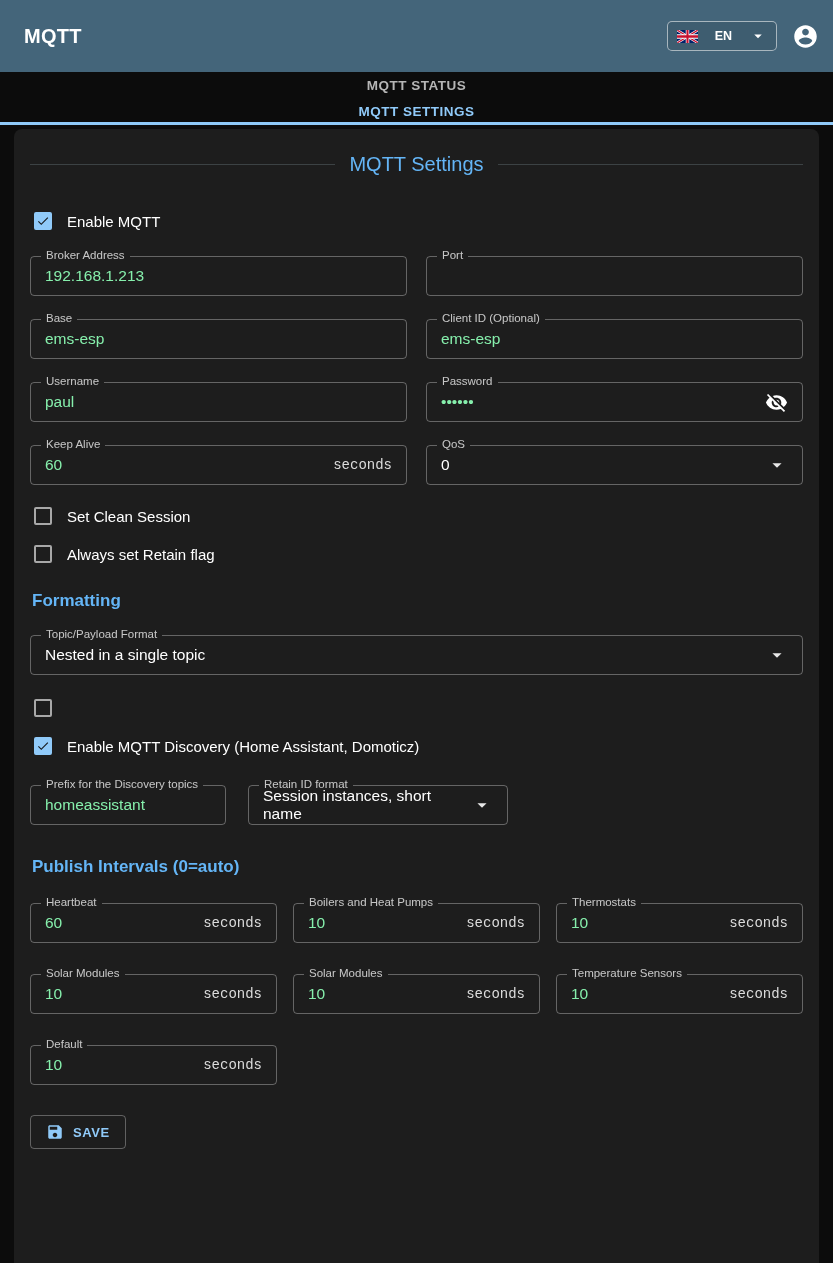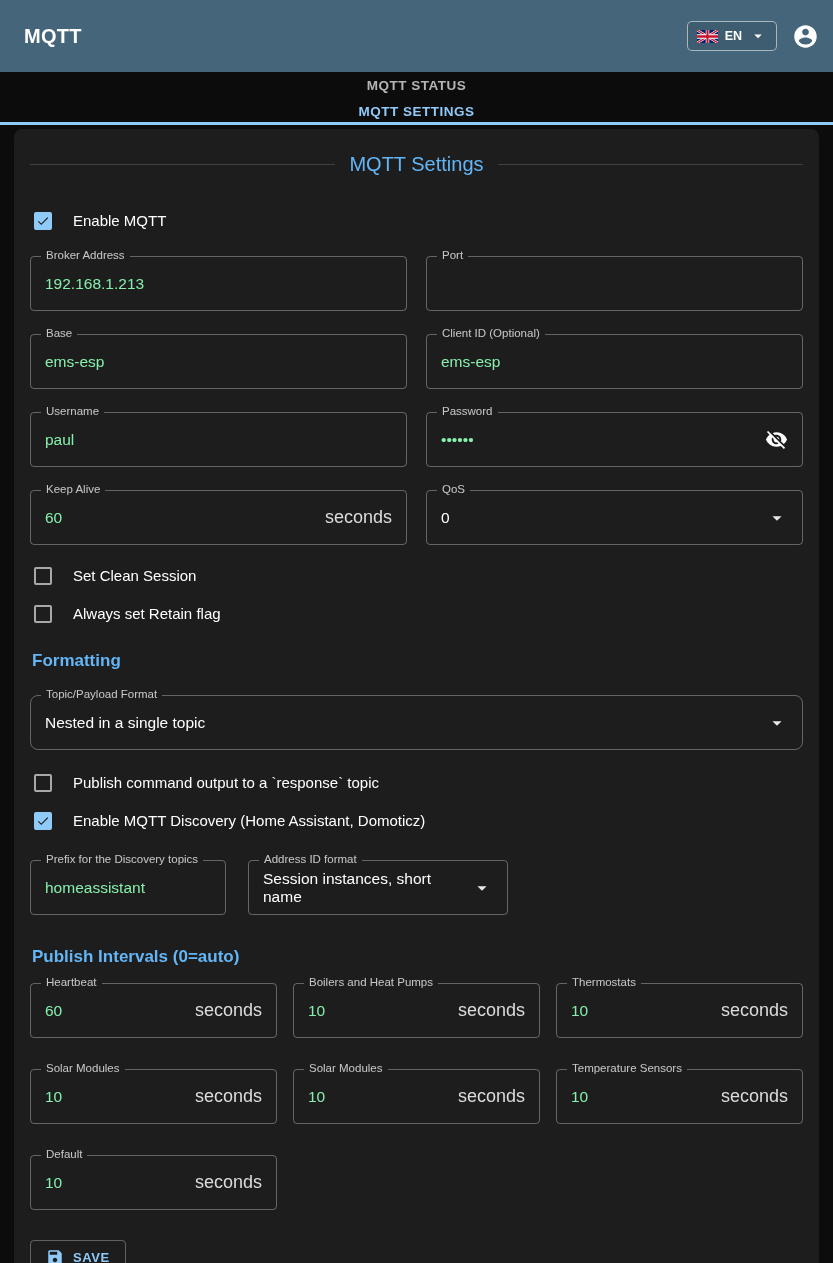--- a/index.html
+++ b/index.html
@@ -10,21 +10,21 @@
     color: #fff;
     overflow: hidden;
   }
   
   .appbar {
     height: 72px; background: #44657a;
     display: flex; align-items: center; padding: 0 14px;
   }
   .appbar .title { font-size: 20px; font-weight: 700; color: #fff; margin-left: 10px; letter-spacing: .3px; }
   .lang-btn {
-    margin-left: auto; display: flex; align-items: center; gap: 7px;
+    margin-left: auto; display: flex; align-items: center; gap: 17px;
     border: 1px solid rgba(255,255,255,.55); border-radius: 5px;
     padding: 5px 9px; cursor: pointer; background: rgba(0,0,0,0.08);
   }
   .lang-btn .lang-label { color: #fff; font-size: 12.5px; font-weight: 700; }
   .lang-btn svg.caret { width: 18px; height: 18px; fill: #fff; }
   .flag { width: 21px; height: 13px; border-radius: 1px; overflow: hidden; display: block; }
   .avatar { margin-left: 15px; width: 27px; height: 27px; cursor: pointer; }
   .avatar svg { width: 27px; height: 27px; fill: #fff; }
 
   
@@ -44,61 +44,61 @@
     margin: 4px 14px 0; background: #1d1d1d; border-radius: 8px;
     padding: 2px 16px 24px; min-height: 1144px;
   }
   .legend { display: flex; align-items: center; gap: 14px; margin-top: 22px; }
   .legend .line { flex: 1; height: 1px; background: rgba(144,164,174,.28); }
   .legend .legend-text { color: #64b5f6; font-size: 20px; font-weight: 500; }
 
   .section-h { color: #64b5f6; font-size: 17px; font-weight: 700; margin-top: 28px; margin-left: 2px; }
 
   
-  .cbrow { display: flex; gap: 21px; margin-left: 4px; cursor: pointer; }
+  .cbrow { display: flex; align-items: center; gap: 15px; margin-left: 4px; cursor: pointer; }
   .cb {
     width: 18px; height: 18px; border: 2px solid #a8a8a8; border-radius: 2px;
     display: inline-flex; align-items: center; justify-content: center; flex: none; background: transparent;
   }
   .cb svg { width: 16px; height: 16px; fill: #171c20; display: none; }
   .cb.checked { background: #90caf9; border-color: #90caf9; }
   .cb.checked svg { display: block; }
   .cblabel { font-size: 15px; color: #fff; }
 
   
   .tf {
     position: relative; border: 1px solid rgba(255,255,255,.32); border-radius: 4px;
-    height: 55px; display: flex; align-items: center; padding: 0 14px; background: transparent;
+    height: 40px; display: flex; align-items: center; padding: 0 14px; background: transparent;
   }
   .tf .lbl {
     position: absolute; top: -8px; left: 10px; background: #1d1d1d; padding: 0 5px;
     font-size: 11.5px; color: rgba(255,255,255,.75); white-space: nowrap;
   }
   .tf input {
     background: transparent; border: 0; outline: 0; color: #86efac;
     font-size: 15.5px; width: 100%; font-family: "Liberation Sans", sans-serif; padding: 0;
   }
-  .tf .suffix { color: #dcdcdc; font-size: 18px; margin-left: auto; padding-left: 8px; white-space: nowrap; }
+  .tf .suffix { color: #dcdcdc; font-size: 14px; margin-left: auto; padding-left: 8px; white-space: nowrap; font-family: Liberation Mono, monospace; }
   .tf .value { color: #fff; font-size: 15.5px; }
   .tf .dd { margin-left: auto; display: flex; align-items: center; }
   .tf .dd svg { width: 22px; height: 22px; fill: #e8e8e8; }
   .tf .icon-btn { margin-left: auto; background: none; border: 0; cursor: pointer; display: flex; padding: 0; }
   .tf .icon-btn svg { width: 23px; height: 23px; fill: #fff; }
 
   .grid2 { display: grid; grid-template-columns: 1fr 1fr; column-gap: 19px; row-gap: 23px; margin-top: 26px; }
   .mt-cb { margin-top: 18px; }
   .mt-cb2 { margin-top: 20px; }
-  .full { margin-top: 24px; border-radius: 8px; }
+  .full { margin-top: 24px; }
 
   .disc-row { display: flex; gap: 22px; margin-top: 30px; }
   .disc-row .tf.prefix { width: 196px; }
   .disc-row .tf.entity { width: 260px; }
   .tf .dd.inline { margin-left: 12px; }
 
-  .grid3 { display: grid; grid-template-columns: 1fr 1fr 1fr; column-gap: 16px; row-gap: 31px; margin-top: 16px; }
+  .grid3 { display: grid; grid-template-columns: 1fr 1fr 1fr; column-gap: 16px; row-gap: 31px; margin-top: 26px; }
 
   
   .save-btn {
     margin-top: 30px; display: inline-flex; align-items: center; gap: 9px;
     border: 1px solid rgba(255,255,255,.3); border-radius: 4px; background: transparent;
     padding: 7px 15px; cursor: pointer;
   }
   .save-btn svg { width: 18px; height: 18px; fill: #90caf9; }
   .save-btn .save-label { color: #90caf9; font-size: 13px; font-weight: 700; letter-spacing: .6px; }
 </style>
@@ -225,39 +225,38 @@
       <svg viewBox="0 0 24 24">
           <path d="M7 10l5 5 5-5z"></path>
         </svg>
     </span>
   </div>
 
   <div class="cbrow" style="margin-top:24px">
     <span class="cb">
       
     </span>
-    <span class="cblabel">Publish command output to a `response` topic</span>
   </div>
   <div class="cbrow mt-cb2">
     <span class="cb checked">
       <svg viewBox="0 0 24 24">
           <path d="M9 16.2 4.8 12l-1.4 1.4L9 19 21 7l-1.4-1.4z"></path>
         </svg>
     </span>
     <span class="cblabel">Enable MQTT Discovery (Home Assistant, Domoticz)</span>
   </div>
 
   
   <div class="disc-row">
     <div class="tf prefix">
       <span class="lbl">Prefix for the Discovery topics</span>
       <input value="homeassistant" style="">
     </div>
     <div class="tf entity">
-      <span class="lbl">Address ID format</span>
+      <span class="lbl">Retain ID format</span>
       <span class="value">Session instances, short name</span>
       <span class="dd inline">
         <svg viewBox="0 0 24 24">
             <path d="M7 10l5 5 5-5z"></path>
           </svg>
       </span>
     </div>
   </div>
 
   

